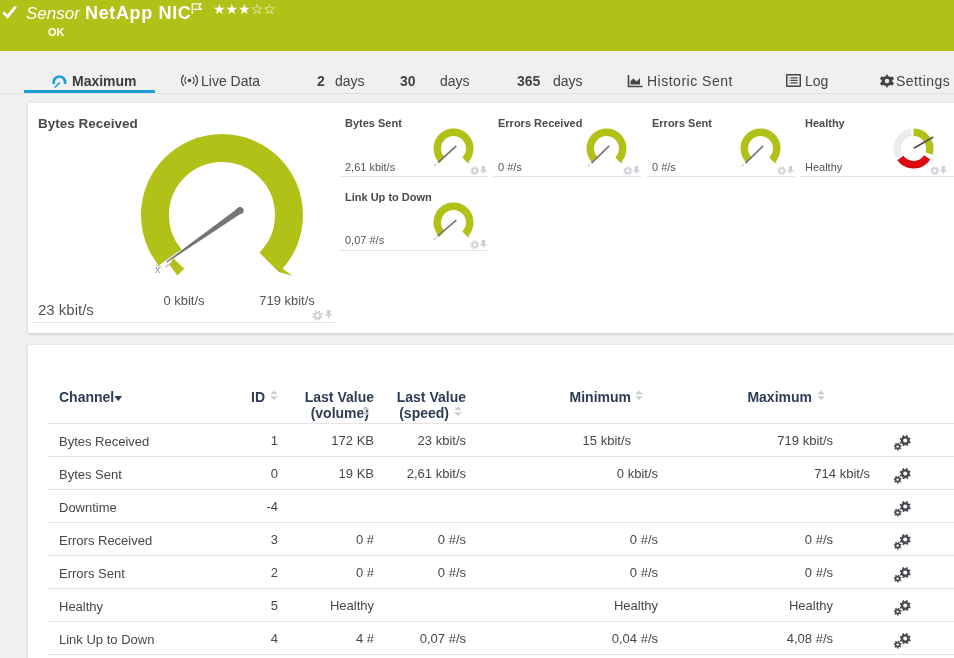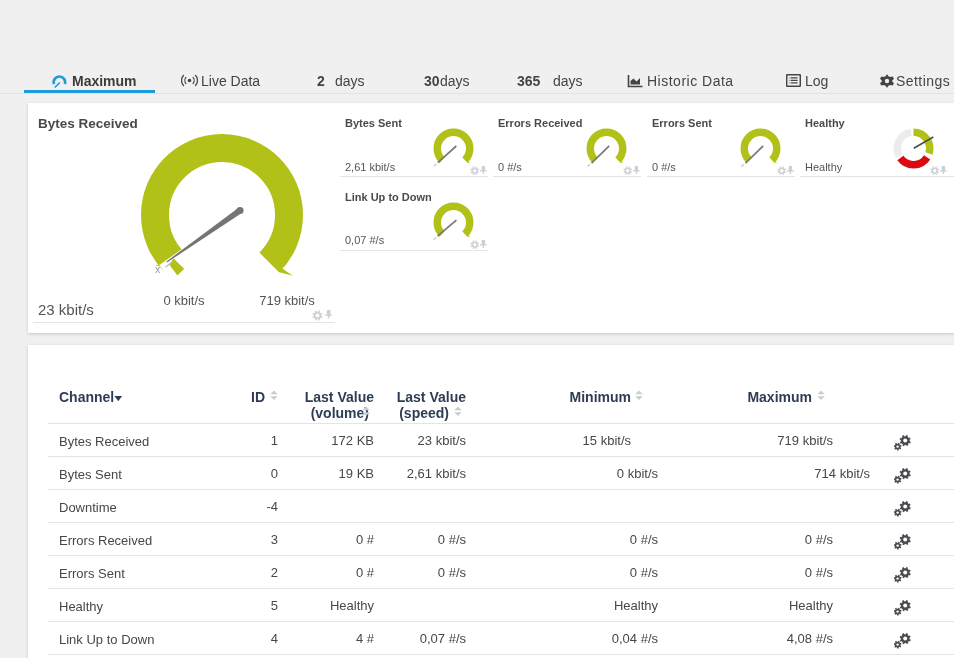--- a/index.html
+++ b/index.html
@@ -17,49 +17,61 @@
 .thr { text-align:right; }
 .td { position:absolute; font-size:13px; color:#474747; white-space:nowrap; }
 .tdr { text-align:right; }
 .sort { position:absolute; width:8px; height:11px; }
 .gears { position:absolute; width:17px; height:16px; }
 </style>
 </head>
 <body>
 <div class="page">
 
+  <div class="topbar">
+    <svg class="abs" style="left:2px;top:5px" width="15" height="14" viewBox="0 0 15 14">
+      <path d="M1.3 7.5 L5.5 11.7 L13.7 1.6" stroke="#fff" stroke-width="2.8" fill="none"></path>
+    </svg>
+    <span class="abs" style="left:26px;top:4px;font-size:17px;font-style:italic;">Sensor</span>
+    <span class="abs" style="left:85px;top:3px;font-size:18px;font-weight:bold;letter-spacing:0.65px;">NetApp NIC</span>
+    <svg class="abs" style="left:190.5px;top:3px" width="11.5" height="11.5" viewBox="0 0 12 12">
+      <path d="M1.3 0.5 V11.5 M1.3 1 H10.5 L8.2 3.8 L10.5 6.6 H1.3" stroke="#fff" stroke-width="1.3" fill="none"></path>
+    </svg>
+    <span class="abs" style="left:213px;top:1px;font-size:14px;">★★★☆☆</span>
+    <span class="abs" style="left:48px;top:26px;font-size:11px;font-weight:bold;">OK</span>
+  </div>
 
   <div class="abs" style="left:0;top:93px;width:954px;height:1px;background:#e2e2e2"></div>
   <div class="abs" style="left:24px;top:90px;width:131px;height:3px;background:#1d9cd9"></div>
 
   <svg class="abs" style="left:52px;top:74px" width="15" height="15" viewBox="0 0 15 15">
     <path d="M 2.01 10.06 A 5.7 5.7 0 1 1 12.79 10.06" stroke="#1d9cd9" stroke-width="2.7" fill="none"></path>
     <path d="M 2.8 13.5 L 7.8 8.5" stroke="#1d9cd9" stroke-width="1.6"></path>
   </svg>
   <span class="tabtxt" style="left:72px;font-weight:bold;color:#3c3c3c;">Maximum</span>
 
   <svg class="abs" style="left:181px;top:74px" width="17" height="13" viewBox="0 0 17 13">
     <circle cx="8.5" cy="6.5" r="1.8" fill="#444"></circle>
     <path d="M5.2 3.2 a4.7 4.7 0 0 0 0 6.6 M11.8 3.2 a4.7 4.7 0 0 1 0 6.6" stroke="#444" stroke-width="1.2" fill="none"></path>
     <path d="M2.8 1 a7.8 7.8 0 0 0 0 11 M14.2 1 a7.8 7.8 0 0 1 0 11" stroke="#444" stroke-width="1.2" fill="none"></path>
   </svg>
   <span class="tabtxt" style="left:201px;">Live Data</span>
 
   <span class="tabtxt" style="left:317px;font-weight:bold;">2</span>
   <span class="tabtxt" style="left:335px;">days</span>
-  <span class="tabtxt" style="left:424px;font-weight:bold;">30</span>
+  <span class="tabtxt" style="left:400px;font-weight:bold;">30</span>
   <span class="tabtxt" style="left:440px;">days</span>
   <span class="tabtxt" style="left:517px;font-weight:bold;">365</span>
   <span class="tabtxt" style="left:553px;">days</span>
 
   <svg class="abs" style="left:627px;top:74px" width="16" height="14" viewBox="0 0 16 14">
     <path d="M1.5 1 V12.5 H15.5" stroke="#444" stroke-width="1.6" fill="none"></path>
     <path d="M3.5 10.5 V7 L6.5 4.5 L9.5 7.5 L13 4 V10.5 Z" fill="#444"></path>
   </svg>
-  <span class="tabtxt" style="left:647px;letter-spacing:0.5px;">Historic Data</span>
+  <span class="tabtxt" style="left:647px;letter-spacing:0.5px;">Historic Sent</span>
 
   <svg class="abs" style="left:786px;top:74px" width="15" height="13" viewBox="0 0 15 13">
     <rect x="0.7" y="0.7" width="13.6" height="11.6" rx="0.8" fill="none" stroke="#454545" stroke-width="1.5"></rect>
     <path d="M4.6 3.9 H11.6 M4.6 6.4 H11.6 M4.6 8.9 H11.6" stroke="#454545" stroke-width="1.1"></path>
     <path d="M2.9 3.9 H3.4 M2.9 6.4 H3.4 M2.9 8.9 H3.4" stroke="#454545" stroke-width="1.1"></path>
   </svg>
   <span class="tabtxt" style="left:805px;">Log</span>
 
   <svg class="abs" style="left:880px;top:74px" width="14" height="14" viewBox="0 0 14 14">
     <path d="M7 0 L8.3 2.2 A5 5 0 0 1 10.2 3.0 L12.7 2.5 L14 4.8 L12.2 6.6 A5 5 0 0 1 12.2 7.4 L14 9.2 L12.7 11.5 L10.2 11 A5 5 0 0 1 8.3 11.8 L7 14 L5.7 11.8 A5 5 0 0 1 3.8 11 L1.3 11.5 L0 9.2 L1.8 7.4 A5 5 0 0 1 1.8 6.6 L0 4.8 L1.3 2.5 L3.8 3.0 A5 5 0 0 1 5.7 2.2 Z" fill="#444"></path>

